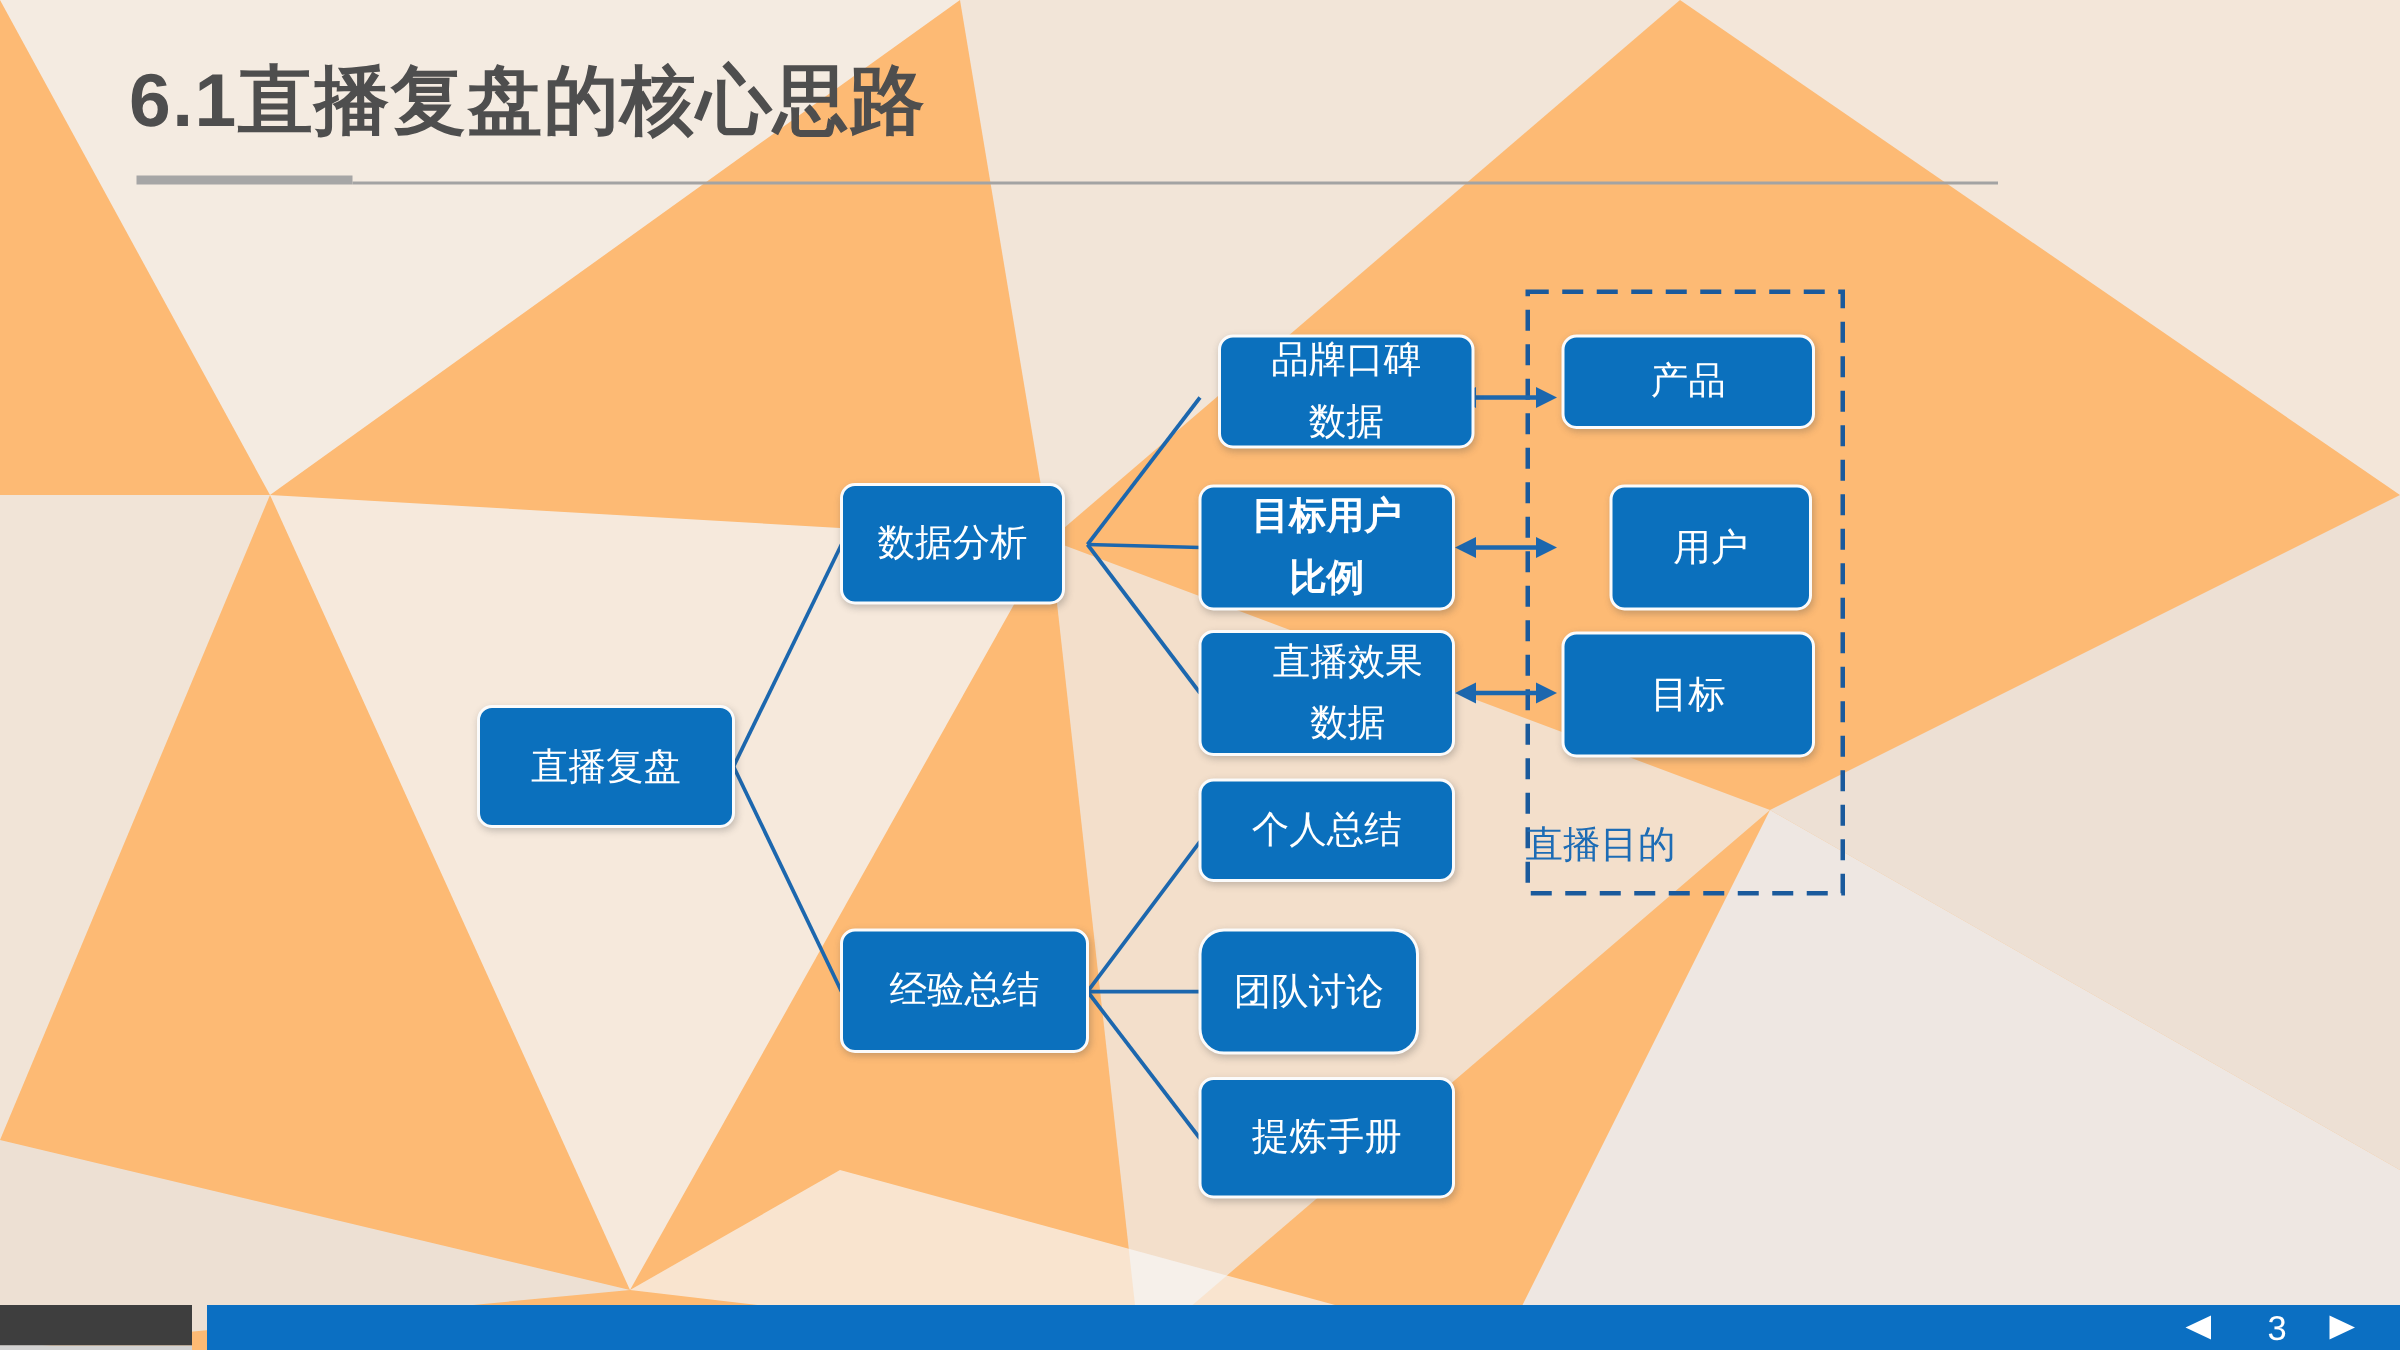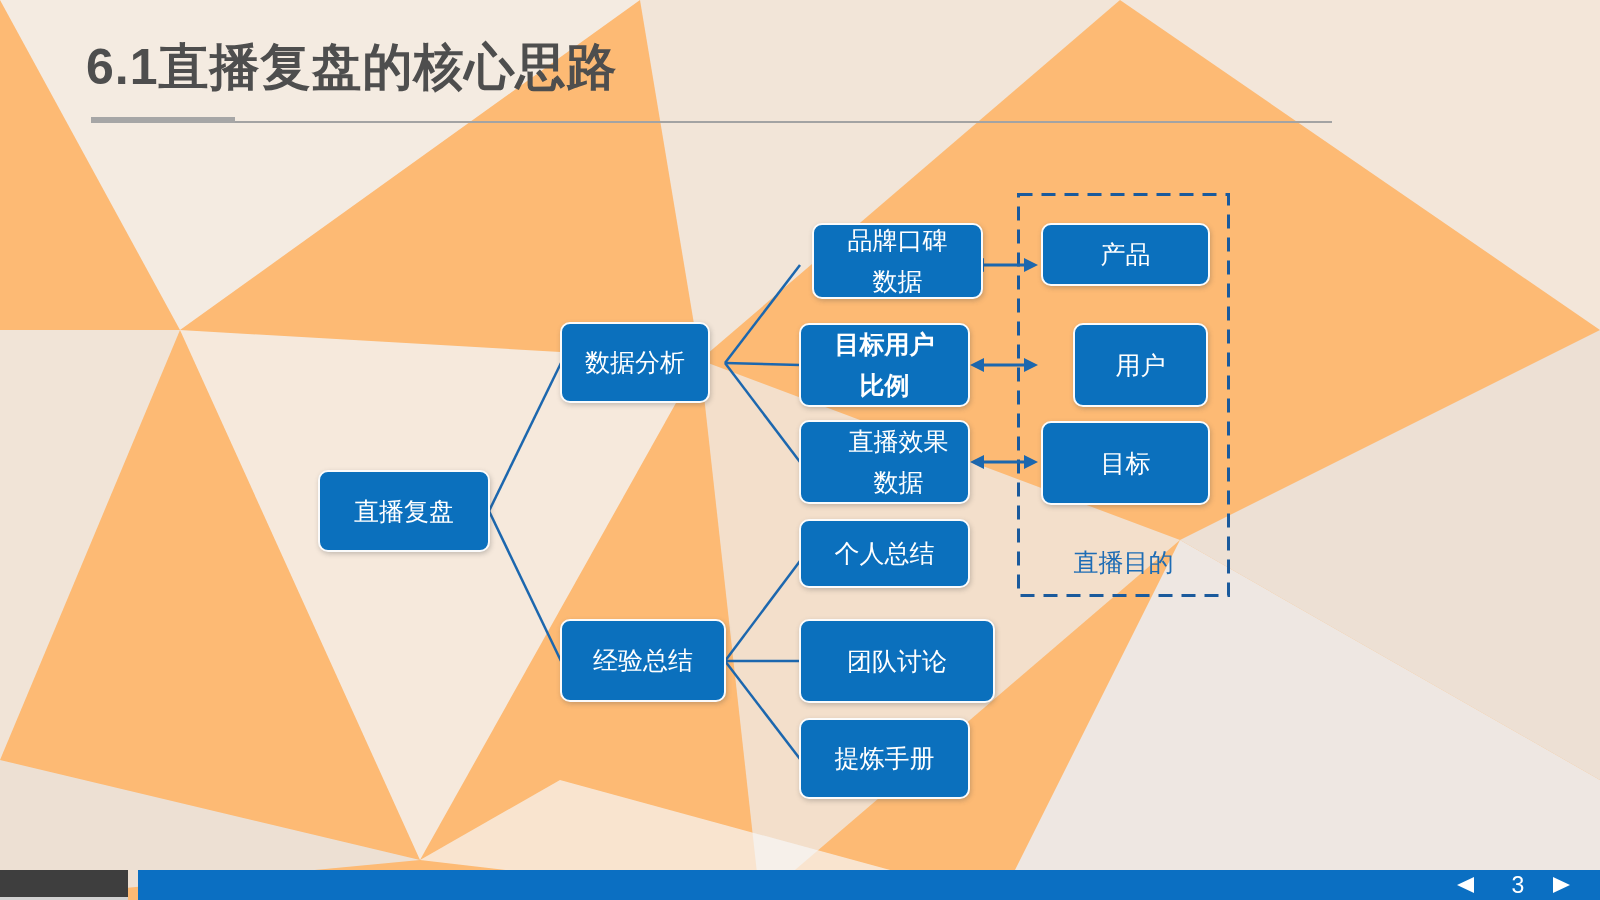--- a/index.html
+++ b/index.html
@@ -37,28 +37,28 @@
     white-space:pre-line;
     box-sizing:border-box;
   }
   .n-root {left:318px;top:470px;width:172px;height:82px;}
   .n-b0   {left:560px;top:322px;width:150px;height:81px;}
   .n-b1   {left:560px;top:619px;width:166px;height:83px;}
   .n-c00  {left:799px;top:223px;width:171px;height:76px;margin-left:13px;}
   .n-c01  {left:799px;top:323px;width:171px;height:84px;font-weight:bold;}
   .n-c02  {left:799px;top:420px;width:171px;height:84px;padding-left:28px;}
   .n-c10  {left:799px;top:519px;width:171px;height:69px;}
-  .n-c11  {left:799px;top:619px;width:196px;height:84px;}
+  .n-c11  {left:799px;top:619px;width:147px;height:84px;border-radius:17px;}
   .n-c12  {left:799px;top:718px;width:171px;height:81px;}
   .n-t0   {left:1041px;top:223px;width:169px;height:63px;}
   .n-t1   {left:1041px;top:323px;width:135px;height:84px;margin-left:32px;}
   .n-t2   {left:1041px;top:421px;width:169px;height:84px;}
   .group-label{
     position:absolute;left:1017px;top:546px;width:213px;z-index:3;
-    text-align:center;font-size:25px;color:#1d6cb5;
+    text-align:left;font-size:25px;color:#1d6cb5;
   }
   
   .footer-dark{position:absolute;left:0;top:870px;width:128px;height:27px;background:#3e3e3e;z-index:6;}
   .footer-dark-under{position:absolute;left:0;top:897px;width:128px;height:3px;background:#d2d2d2;z-index:6;}
   .footer-bar{position:absolute;left:138px;top:870px;width:1462px;height:30px;background:#0b6fc2;z-index:6;}
   .nav-btn{position:absolute;top:0;width:30px;height:30px;display:flex;align-items:center;justify-content:center;cursor:pointer;}
   .nav-prev{left:1312px;}
   .nav-next{left:1408px;}
   .tri-left{width:0;height:0;border-top:8px solid transparent;border-bottom:8px solid transparent;border-right:17px solid #ffffff;}
   .tri-right{width:0;height:0;border-top:8px solid transparent;border-bottom:8px solid transparent;border-left:17px solid #ffffff;}

